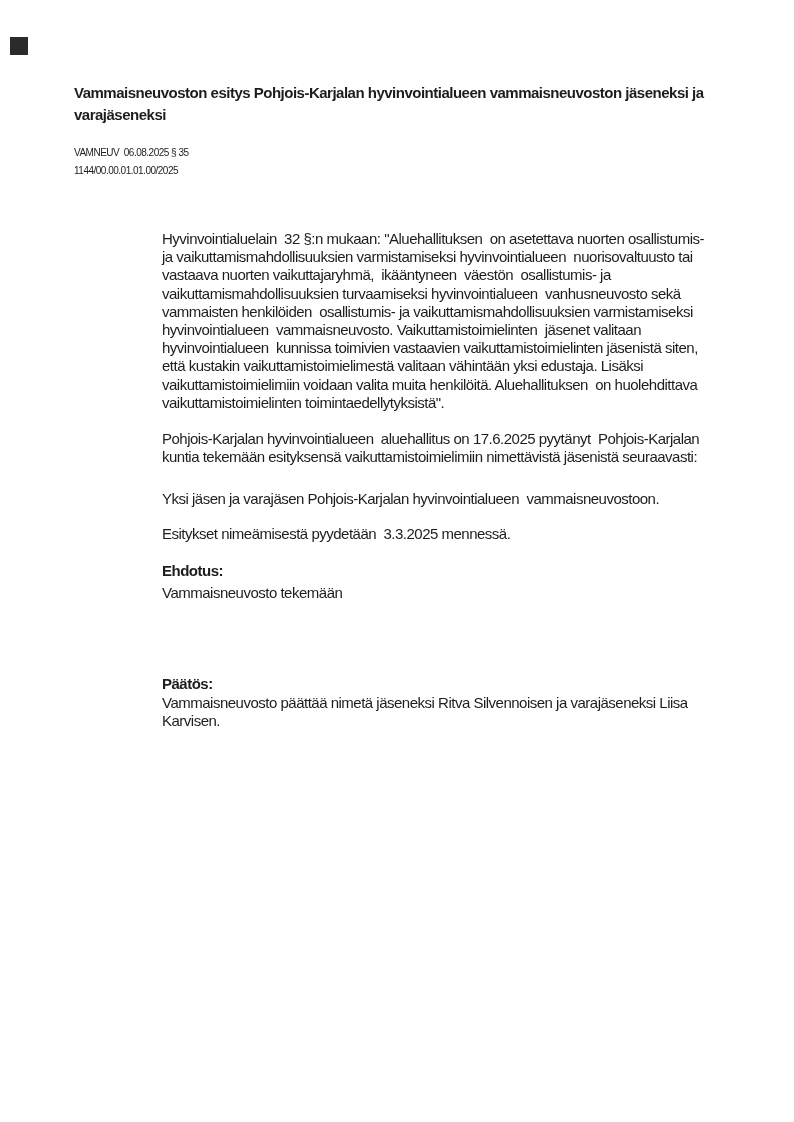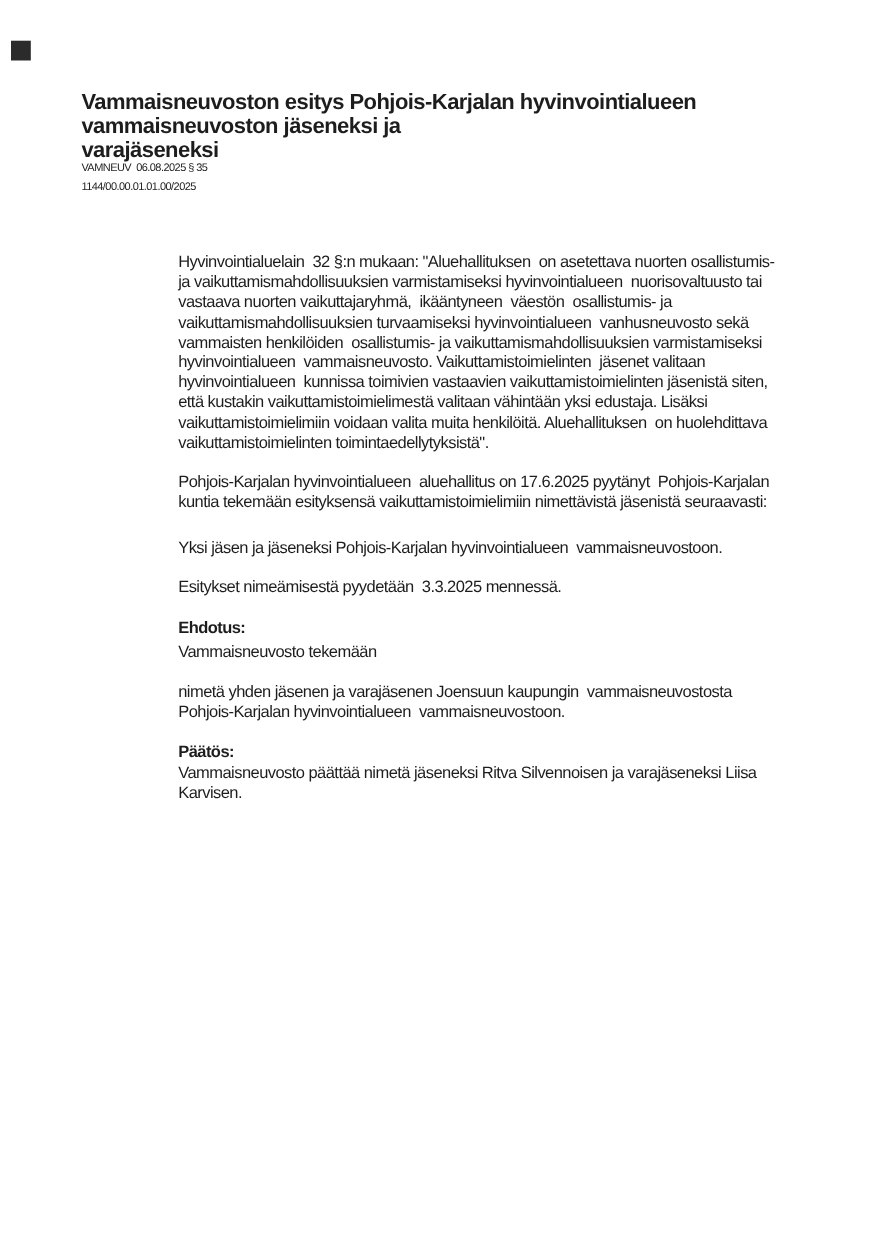--- a/index.html
+++ b/index.html
@@ -23,21 +23,21 @@
     top: 37px;
     width: 18px;
     height: 18px;
     background: #2b2b2b;
   }
   .doc-title {
     position: absolute;
     left: 74px;
     top: 82px;
     width: 680px;
-    font-size: 20px;
+    font-size: 15px;
     line-height: 22px;
     font-weight: bold;
     letter-spacing: -0.5px;
     white-space: pre-wrap;
   }
   .doc-ref {
     position: absolute;
     left: 74px;
     width: 400px;
     font-size: 10px;
@@ -88,29 +88,27 @@
 vammaisten henkilöiden  osallistumis- ja vaikuttamismahdollisuuksien varmistamiseksi
 hyvinvointialueen  vammaisneuvosto. Vaikuttamistoimielinten  jäsenet valitaan
 hyvinvointialueen  kunnissa toimivien vastaavien vaikuttamistoimielinten jäsenistä siten,
 että kustakin vaikuttamistoimielimestä valitaan vähintään yksi edustaja. Lisäksi
 vaikuttamistoimielimiin voidaan valita muita henkilöitä. Aluehallituksen  on huolehdittava
 vaikuttamistoimielinten toimintaedellytyksistä".</div>
 
   <div class="body-par par-request">Pohjois-Karjalan hyvinvointialueen  aluehallitus on 17.6.2025 pyytänyt  Pohjois-Karjalan
 kuntia tekemään esityksensä vaikuttamistoimielimiin nimettävistä jäsenistä seuraavasti:</div>
 
-  <div class="body-par par-nominate">Yksi jäsen ja jäseneksi Pohjois-Karjalan hyvinvointialueen  vammaisneuvostoon.</div>
+  <div class="body-par par-nominate">Yksi jäsen ja varajäsen Pohjois-Karjalan hyvinvointialueen  vammaisneuvostoon.</div>
 
   <div class="body-par par-deadline">Esitykset nimeämisestä pyydetään  3.3.2025 mennessä.</div>
 
   <div class="body-par par-proposal-heading">Ehdotus:</div>
 
   <div class="body-par par-proposal-intro">Vammaisneuvosto tekemään</div>
 
-  <div class="body-par par-proposal-body">nimetä yhden jäsenen ja varajäsenen Joensuun kaupungin  vammaisneuvostosta
-Pohjois-Karjalan hyvinvointialueen  vammaisneuvostoon.</div>
 
   <div class="body-par par-decision-heading">Päätös:</div>
 
   <div class="body-par par-decision-body">Vammaisneuvosto päättää nimetä jäseneksi Ritva Silvennoisen ja varajäseneksi Liisa
 Karvisen.</div>
 
 </div>
 
 </body></html>

